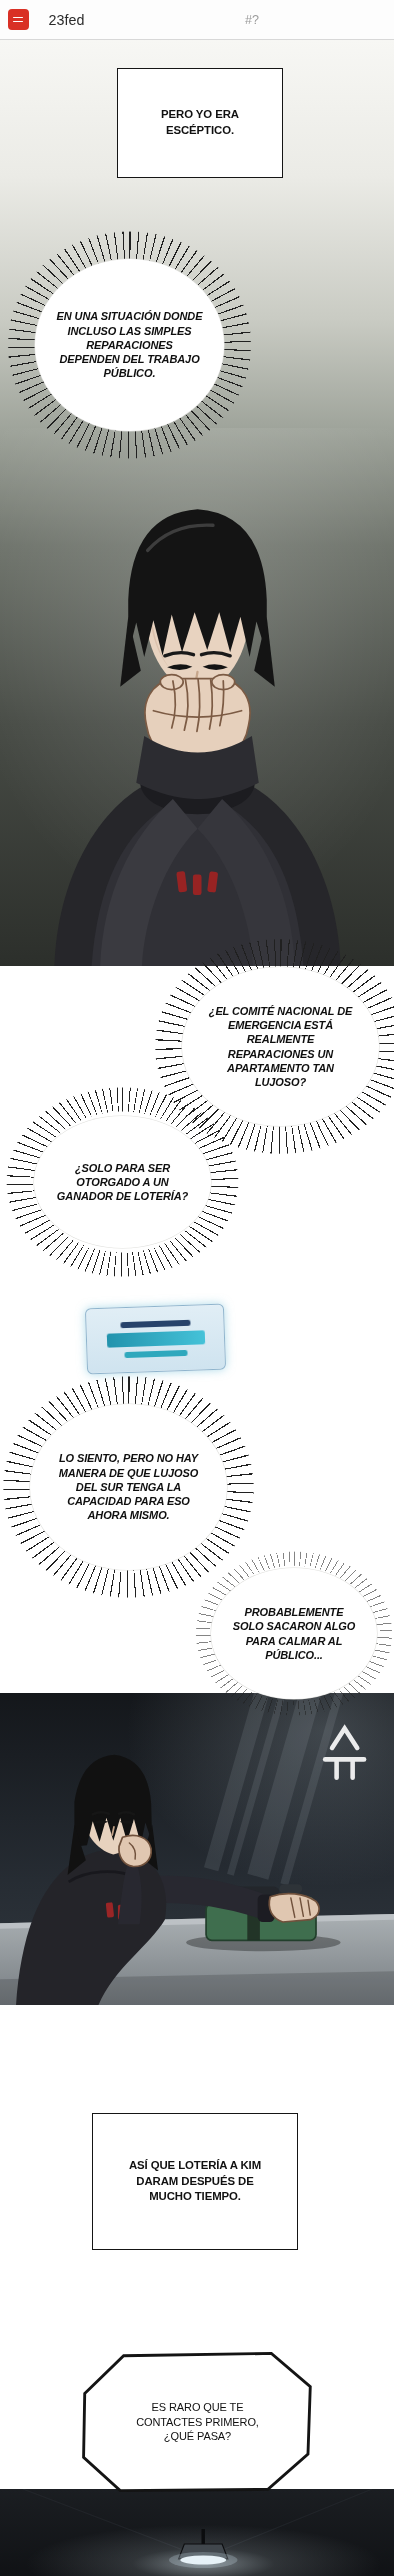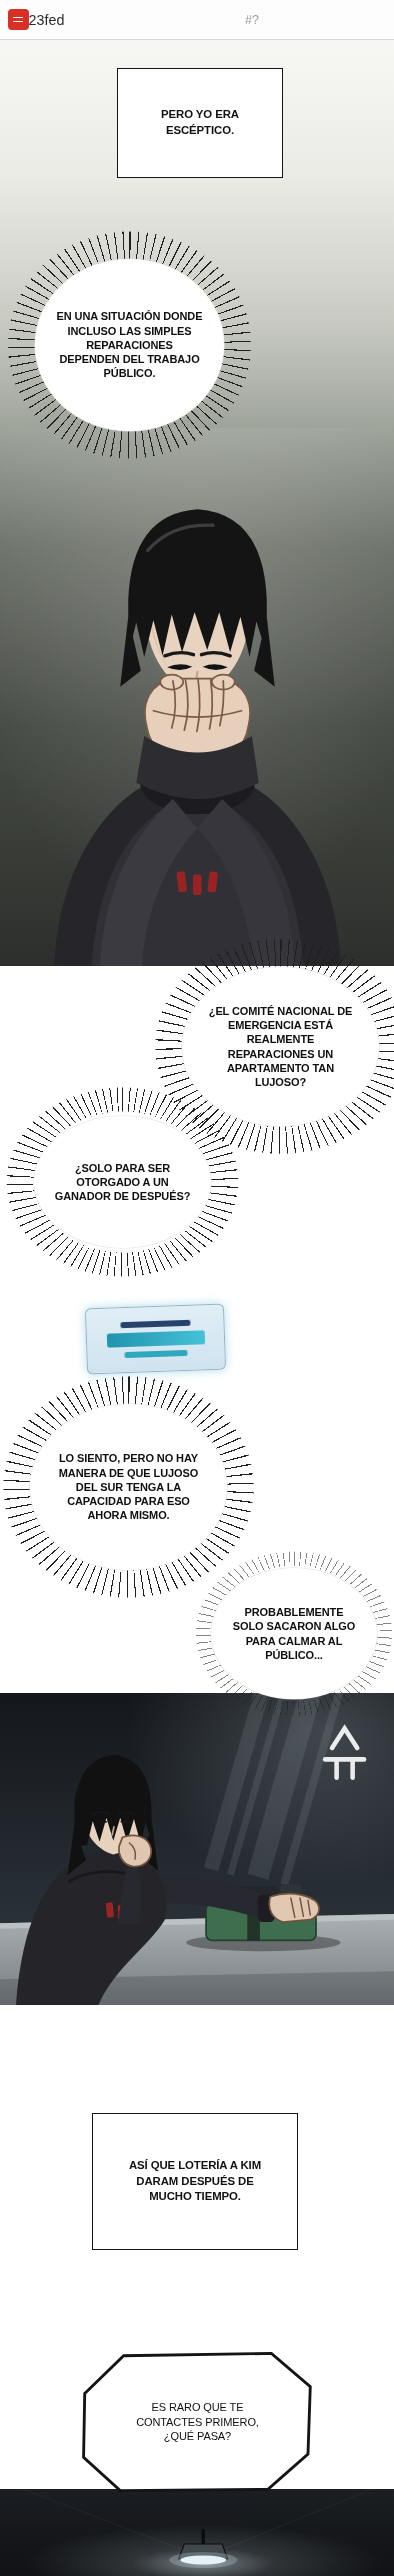--- a/index.html
+++ b/index.html
@@ -1,21 +1,21 @@
 <!DOCTYPE html>
 <html style="font-size:9.2px"><head>
 <meta charset="utf-8">
 <style>
   html,body{margin:0;padding:0;background:#ffffff;}
   .page{position:relative;width:395px;height:2576px;background:#ffffff;overflow:hidden;
         font-family:"Liberation Sans",sans-serif;}
 
   
   .topbar{position:absolute;top:0;left:0;width:395px;height:40px;background:#fdfdfd;
-          border-bottom:0.6px solid #d8d8d8;display:flex;align-items:center;gap:0;
+          border-bottom:0.6px solid #d8d8d8;display:flex;align-items:center;gap:20px;
           padding:0 8px;box-sizing:border-box;z-index:60;}
   .file-icon{width:20.6px;height:20.6px;border-radius:4px;background:#d93025;flex:0 0 auto;
              display:flex;flex-direction:column;align-items:center;justify-content:center;gap:2.3px;}
   .file-icon i{display:block;width:10.3px;height:1.7px;background:#fff;border-radius:1.1px;}
   .fname{font-size:14.3px;color:#2b2b2b;}
   .ffrag{position:absolute;left:245px;font-size:12.6px;color:#9b9b9b;}
 
   
   .zone-top{position:absolute;top:40px;left:0;width:395px;height:388px;
             background:linear-gradient(180deg,#f7f7f4 0%,#ebebe6 35%,#c9cbc3 72%,#9fa49b 100%);}
@@ -30,21 +30,21 @@
   
   .burst{position:absolute;z-index:12;}
   .burst .spikes{position:absolute;inset:-34px;
      background:repeating-conic-gradient(from 0deg,#202020 0deg 0.6deg,transparent 0.6deg 4.4deg);
      -webkit-mask:radial-gradient(closest-side,transparent 70%,#000 71%,#000 94%,transparent 95%);
      mask:radial-gradient(closest-side,transparent 70%,#000 71%,#000 94%,transparent 95%);}
   .burst .cloud{position:absolute;inset:0;background:#ffffff;border-radius:50%;
      display:flex;align-items:center;justify-content:center;text-align:center;
      box-shadow:0 0 0 0.6px #e0e0dd;}
   .burst .cloud p{margin:0;font-weight:700;font-size:11px;line-height:1.3;color:#0f0f0f;
-     padding:10.3px 20.6px;letter-spacing:-0.1px;}
+     padding:10.3px 20.6px;letter-spacing:-0.1px;font-style:italic;}
   .burst.soft .spikes{inset:-23px;opacity:0.55;
      -webkit-mask:radial-gradient(closest-side,transparent 76%,#000 77%,#000 92%,transparent 93%);
      mask:radial-gradient(closest-side,transparent 76%,#000 77%,#000 92%,transparent 93%);}
   #burst1{left:35px;top:259px;width:189px;height:172px;}
   #burst2{left:182px;top:967px;width:197px;height:159px;}
   #burst3{left:34px;top:1116px;width:177px;height:132px;}
   #burst4{left:30px;top:1404px;width:197px;height:166px;}
   #thought1{left:211px;top:1568px;width:166px;height:131px;}
 
   
@@ -165,21 +165,21 @@
     <div class="burst" id="burst2">
       <div class="spikes"></div>
       <div class="cloud">
         <p>¿EL COMITÉ NACIONAL DE EMERGENCIA ESTÁ REALMENTE REPARACIONES UN APARTAMENTO TAN LUJOSO?</p>
       </div>
     </div>
 
     <div class="burst" id="burst3">
       <div class="spikes"></div>
       <div class="cloud">
-        <p>¿SOLO PARA SER OTORGADO A UN GANADOR DE DESPUÉS?</p>
+        <p>¿SOLO PARA SER OTORGADO A UN GANADOR DE LOTERÍA?</p>
       </div>
     </div>
 
     <div id="watermark">
       <div class="wm-bar wm-1"></div>
       <div class="wm-bar wm-2"></div>
       <div class="wm-bar wm-3"></div>
     </div>
 
     <div class="burst" id="burst4">

